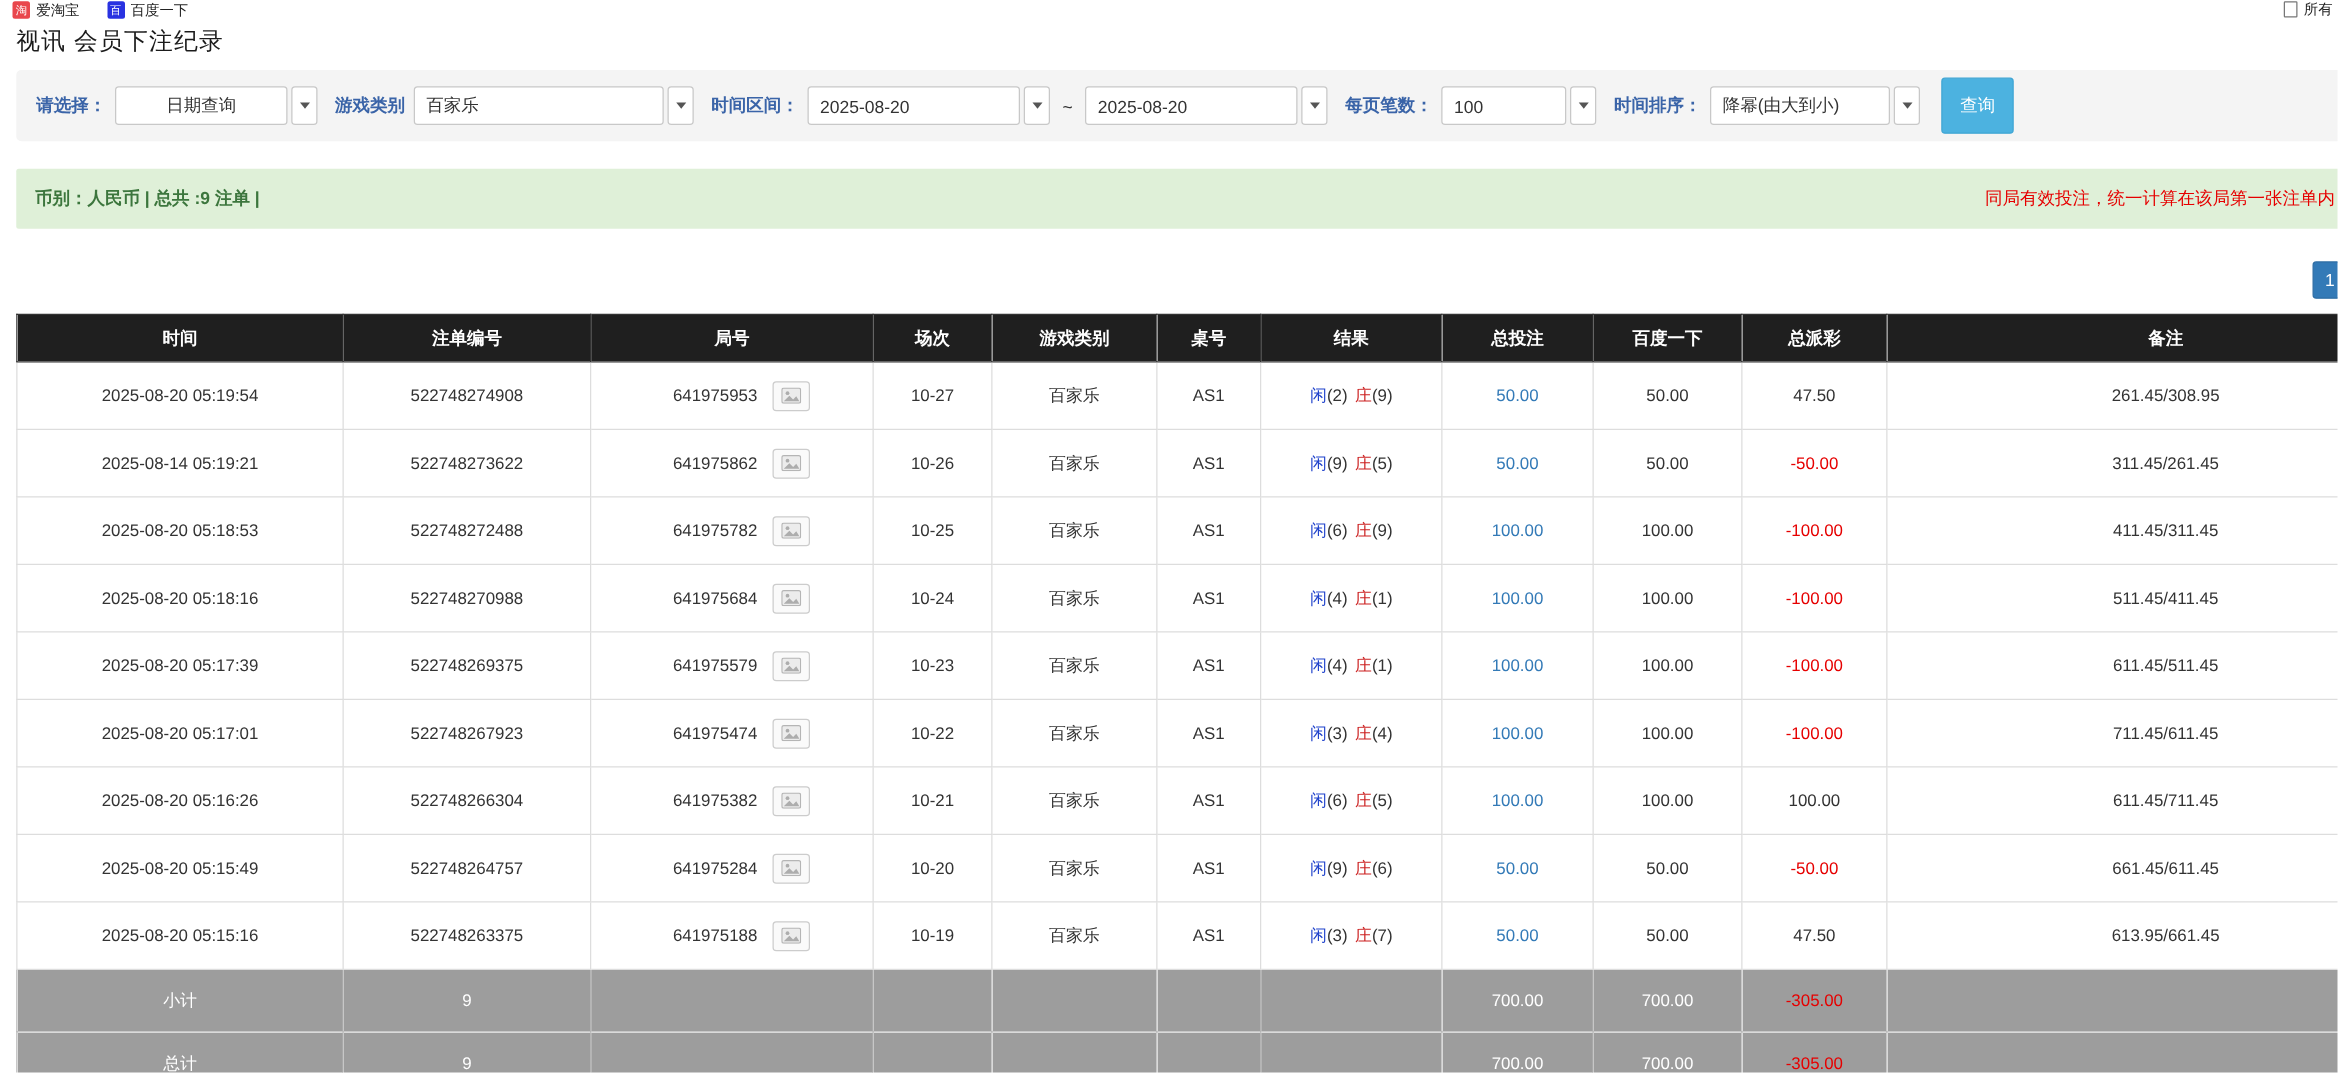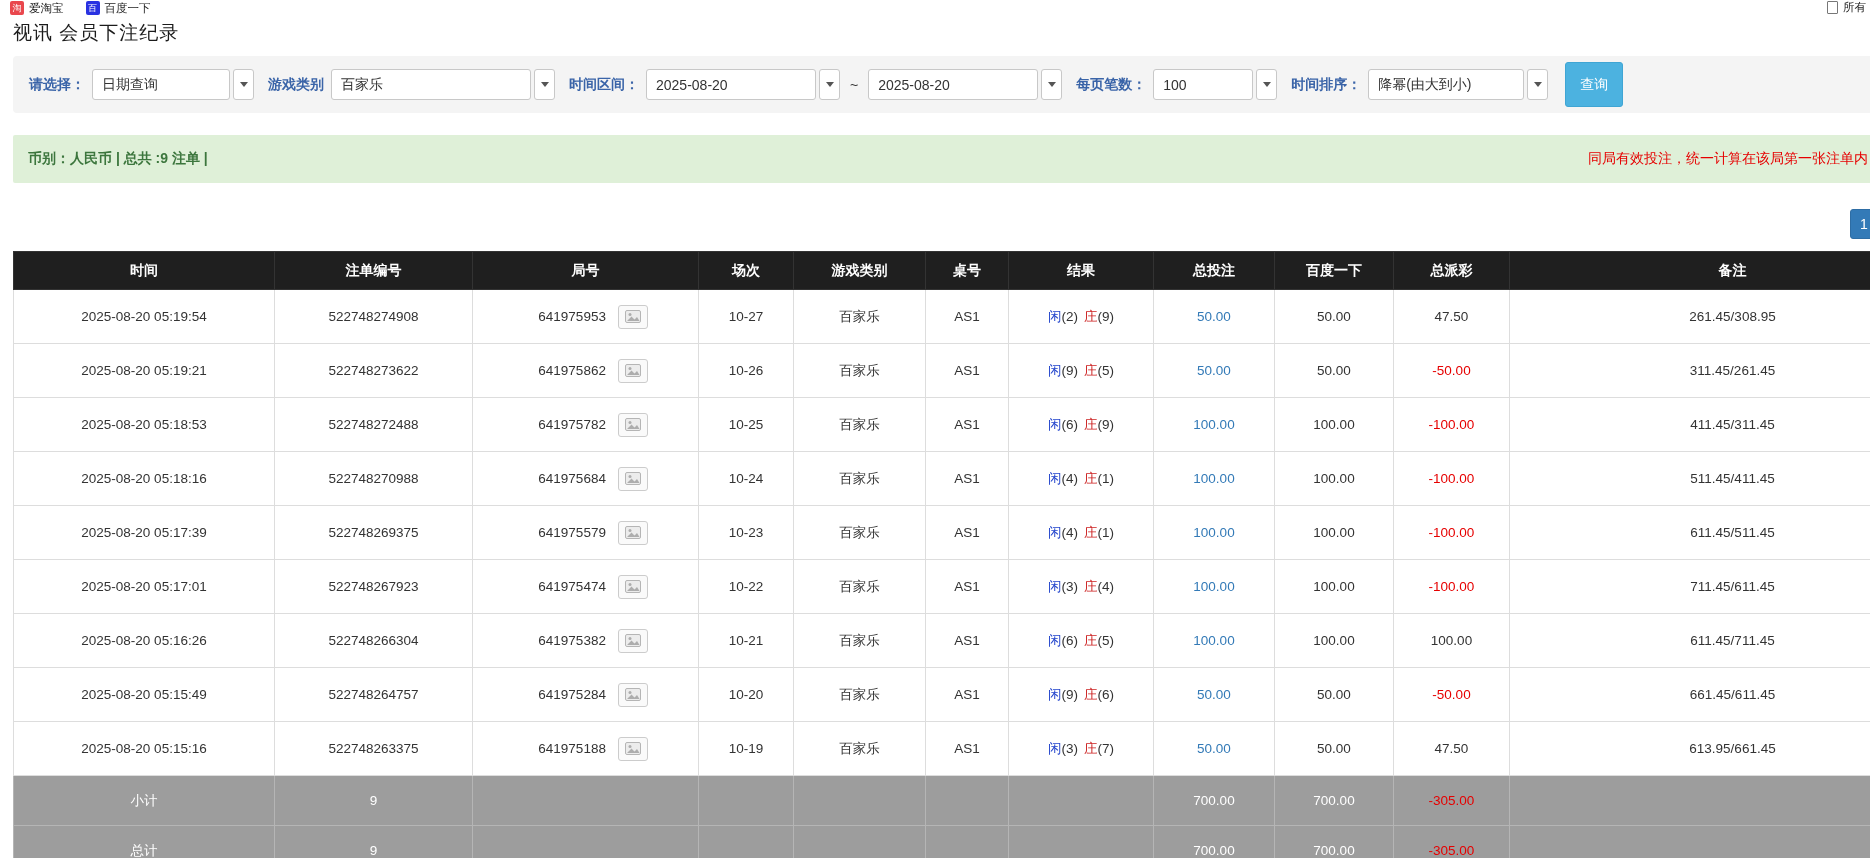--- a/index.html
+++ b/index.html
@@ -29,25 +29,25 @@
     display:flex; align-items:center; padding:0 16px; gap:7px;
   }
   .flabel{ color:#3a64a8; font-weight:bold; font-size:14px; margin-left:7px; white-space:nowrap; }
   .flabel:first-child{ margin-left:0; }
   .combo{ display:inline-flex; align-items:center; gap:3px; }
   .combo input{
     height:31px; border:1px solid #c8c8c8; border-radius:3px; padding:0 9px;
     font-size:14px; color:#333; background:#fff;
     font-family:"Liberation Sans","DejaVu Sans",sans-serif;
   }
-  .combo-select input{ width:138px; }
+  .combo-select input{ width:138px;text-align:center; }
   .combo-game input{ width:200px; }
   .combo-date input{ width:170px; }
   .combo-size input{ width:100px; }
-  .combo-sort input{ width:156px; }
+  .combo-sort input{ width:144px; }
   .combo-btn{
     width:21px; height:31px; border:1px solid #c8c8c8; border-radius:3px; background:#fff;
     display:inline-flex; align-items:center; justify-content:center; cursor:pointer;
   }
   .arrow-down{ width:0; height:0; border-left:4px solid transparent;
     border-right:4px solid transparent; border-top:5px solid #555; }
   .tilde{ color:#333; font-size:14px; margin:0 3px; }
   .query-btn{
     height:45px; padding:0 14px; margin-left:10px; background:#4cb2e0; border:1px solid #3fa5d4;
     border-radius:3px; color:#fff; font-size:14px; cursor:pointer;
@@ -220,21 +220,21 @@
     <td>10-27</td>
     <td>百家乐</td>
     <td>AS1</td>
     <td><span class="player">闲</span><span>(2)</span><span class="banker">庄</span><span>(9)</span></td>
     <td><a class="bet-link" href="#">50.00</a></td>
     <td>50.00</td>
     <td class="payout-val">47.50</td>
     <td>261.45/308.95</td>
   </tr>
         <tr>
-    <td>2025-08-20 05:19:21</td>
+    <td>2025-08-14 05:19:21</td>
     <td>522748273622</td>
     <td>
       <span class="round-num">641975862</span>
       <button class="icon-btn" type="button">
         <svg width="16" height="13" viewBox="0 0 16 13" aria-hidden="true">
           <rect x="0.5" y="0.5" width="15" height="12" rx="1.5" fill="#ececec" stroke="#b5b5b5"></rect>
           <circle cx="5" cy="4.5" r="1.5" fill="#adadad"></circle>
           <path d="M2 11 L6.5 6.5 L9.5 9.5 L12 7 L14.5 11 Z" fill="#adadad"></path>
         </svg>
       </button>

